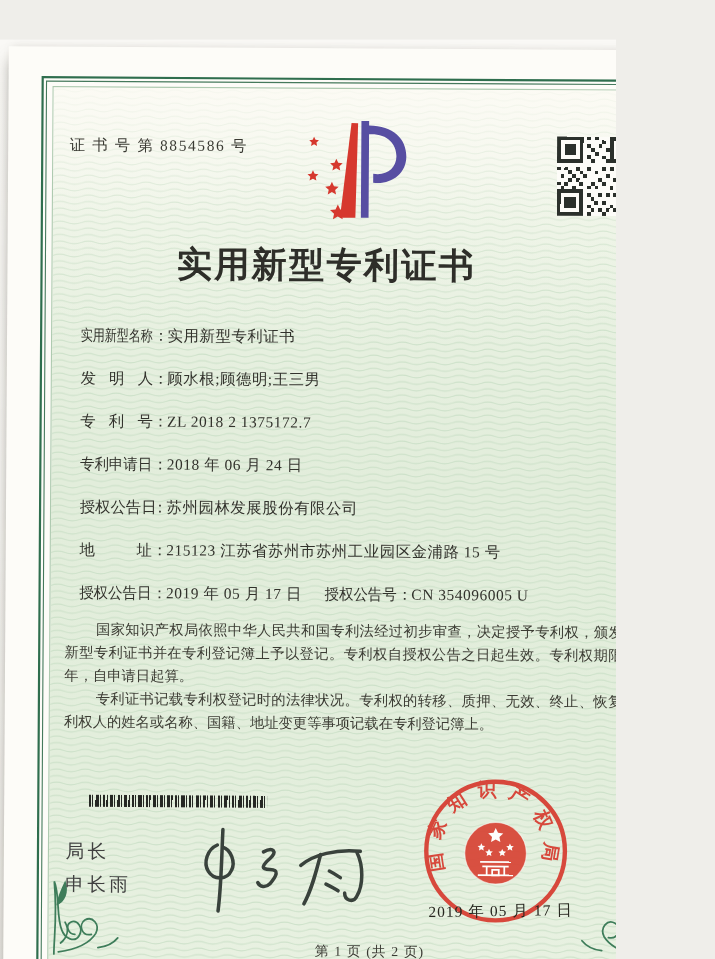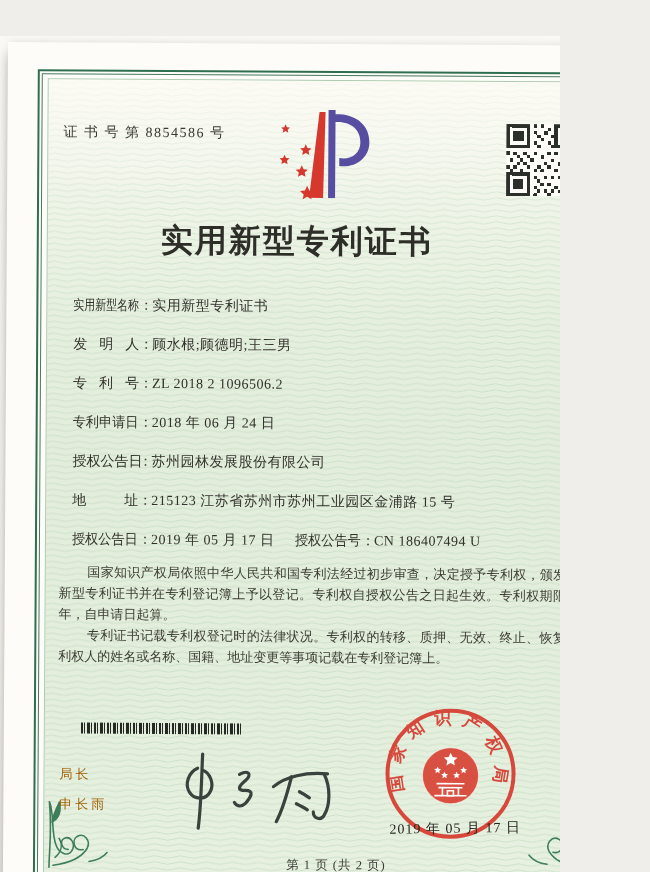--- a/index.html
+++ b/index.html
@@ -21,21 +21,21 @@
   .frow{position:absolute;left:67px;width:540px;font-size:14px;color:#32322c;white-space:nowrap;}
   .flabel{display:inline-block;width:66px;text-align:justify;text-align-last:justify;vertical-align:bottom;white-space:nowrap;transform-origin:left center;}
   .s78{transform:scaleX(.78);text-align-last:auto;}
   .s94{transform:scaleX(.94);text-align-last:auto;}
   .fcolon{display:inline-block;width:13px;}
   .fvalue{letter-spacing:.5px;}
   .pair2{position:absolute;left:223px;top:0;}
   .paras{position:absolute;left:54px;top:519px;width:534px;font-size:13px;line-height:21px;color:#3c3c34;text-align:justify;}
   .paras p{margin:0;text-indent:2.2em;}
   .barcode{position:absolute;left:77px;top:680px;width:162px;height:11px;mix-blend-mode:multiply;background:repeating-linear-gradient(90deg,#26282425 0 0px,#262824 0 2px,transparent 2px 3px,#262824 3px 4px,transparent 4px 6px,#262824 6px 9px,transparent 9px 10px,#262824 10px 11px,transparent 11px 13px);}
-  .bureau{position:absolute;left:56px;top:717px;font-size:13px;line-height:30px;color:#a16207;letter-spacing:3px;}
+  .bureau{position:absolute;left:56px;top:717px;font-size:17px;line-height:30px;color:#404040;letter-spacing:3px;}
   .signature{position:absolute;left:172px;top:703px;mix-blend-mode:multiply;}
   .seal{position:absolute;left:377px;top:659px;mix-blend-mode:multiply;opacity:.93;}
   .sealdate{position:absolute;left:382px;top:775px;width:140px;text-align:center;font-size:14px;color:#26261f;letter-spacing:1px;transform:rotate(-1.2deg);}
   .pagefooter{position:absolute;left:245px;top:813px;width:176px;text-align:center;font-size:12.5px;letter-spacing:1px;color:#3a3a33;}
 </style>
 </head>
 <body>
 
 <div class="photo">
   <div class="paper">
@@ -102,35 +102,35 @@
 
       <div class="doc-title">实用新型专利证书</div>
 
       <div class="frow" style="top:254px">
         <span class="flabel s78">实用新型名称</span><span class="fcolon">：</span><span class="fvalue">实用新型专利证书</span>
       </div>
       <div class="frow" style="top:293px">
         <span class="flabel">发明人</span><span class="fcolon">：</span><span class="fvalue">顾水根;顾德明;王三男</span>
       </div>
       <div class="frow" style="top:332px">
-        <span class="flabel">专利号</span><span class="fcolon">：</span><span class="fvalue">ZL 2018 2 1096506.2</span>
+        <span class="flabel">专利号</span><span class="fcolon">：</span><span class="fvalue">ZL 2018 2 1375172.7</span>
       </div>
       <div class="frow" style="top:371px">
         <span class="flabel s94">专利申请日</span><span class="fcolon">：</span><span class="fvalue">2018 年 06 月 24 日</span>
       </div>
       <div class="frow" style="top:410px">
         <span class="flabel">授权公告日</span><span class="fcolon">：</span><span class="fvalue">苏州园林发展股份有限公司</span>
       </div>
       <div class="frow" style="top:449px">
         <span class="flabel">地址</span><span class="fcolon">：</span><span class="fvalue">215123 江苏省苏州市苏州工业园区金浦路 15 号</span>
       </div>
       <div class="frow" style="top:488px">
         <span class="flabel s94">授权公告日</span><span class="fcolon">：</span><span class="fvalue">2019 年 05 月 17 日</span>
         <span class="pair2">
-          <span class="flabel s94">授权公告号</span><span class="fcolon">：</span><span class="fvalue">CN 186407494 U</span>
+          <span class="flabel s94">授权公告号</span><span class="fcolon">：</span><span class="fvalue">CN 354096005 U</span>
         </span>
       </div>
 
       <div class="paras">
         <p>国家知识产权局依照中华人民共和国专利法经过初步审查，决定授予专利权，颁发实用新型专利证书并在专利登记簿上予以登记。专利权自授权公告之日起生效。专利权期限为十年，自申请日起算。</p>
         <p>专利证书记载专利权登记时的法律状况。专利权的转移、质押、无效、终止、恢复和专利权人的姓名或名称、国籍、地址变更等事项记载在专利登记簿上。</p>
       </div>
 
       <div class="barcode"></div>
 

